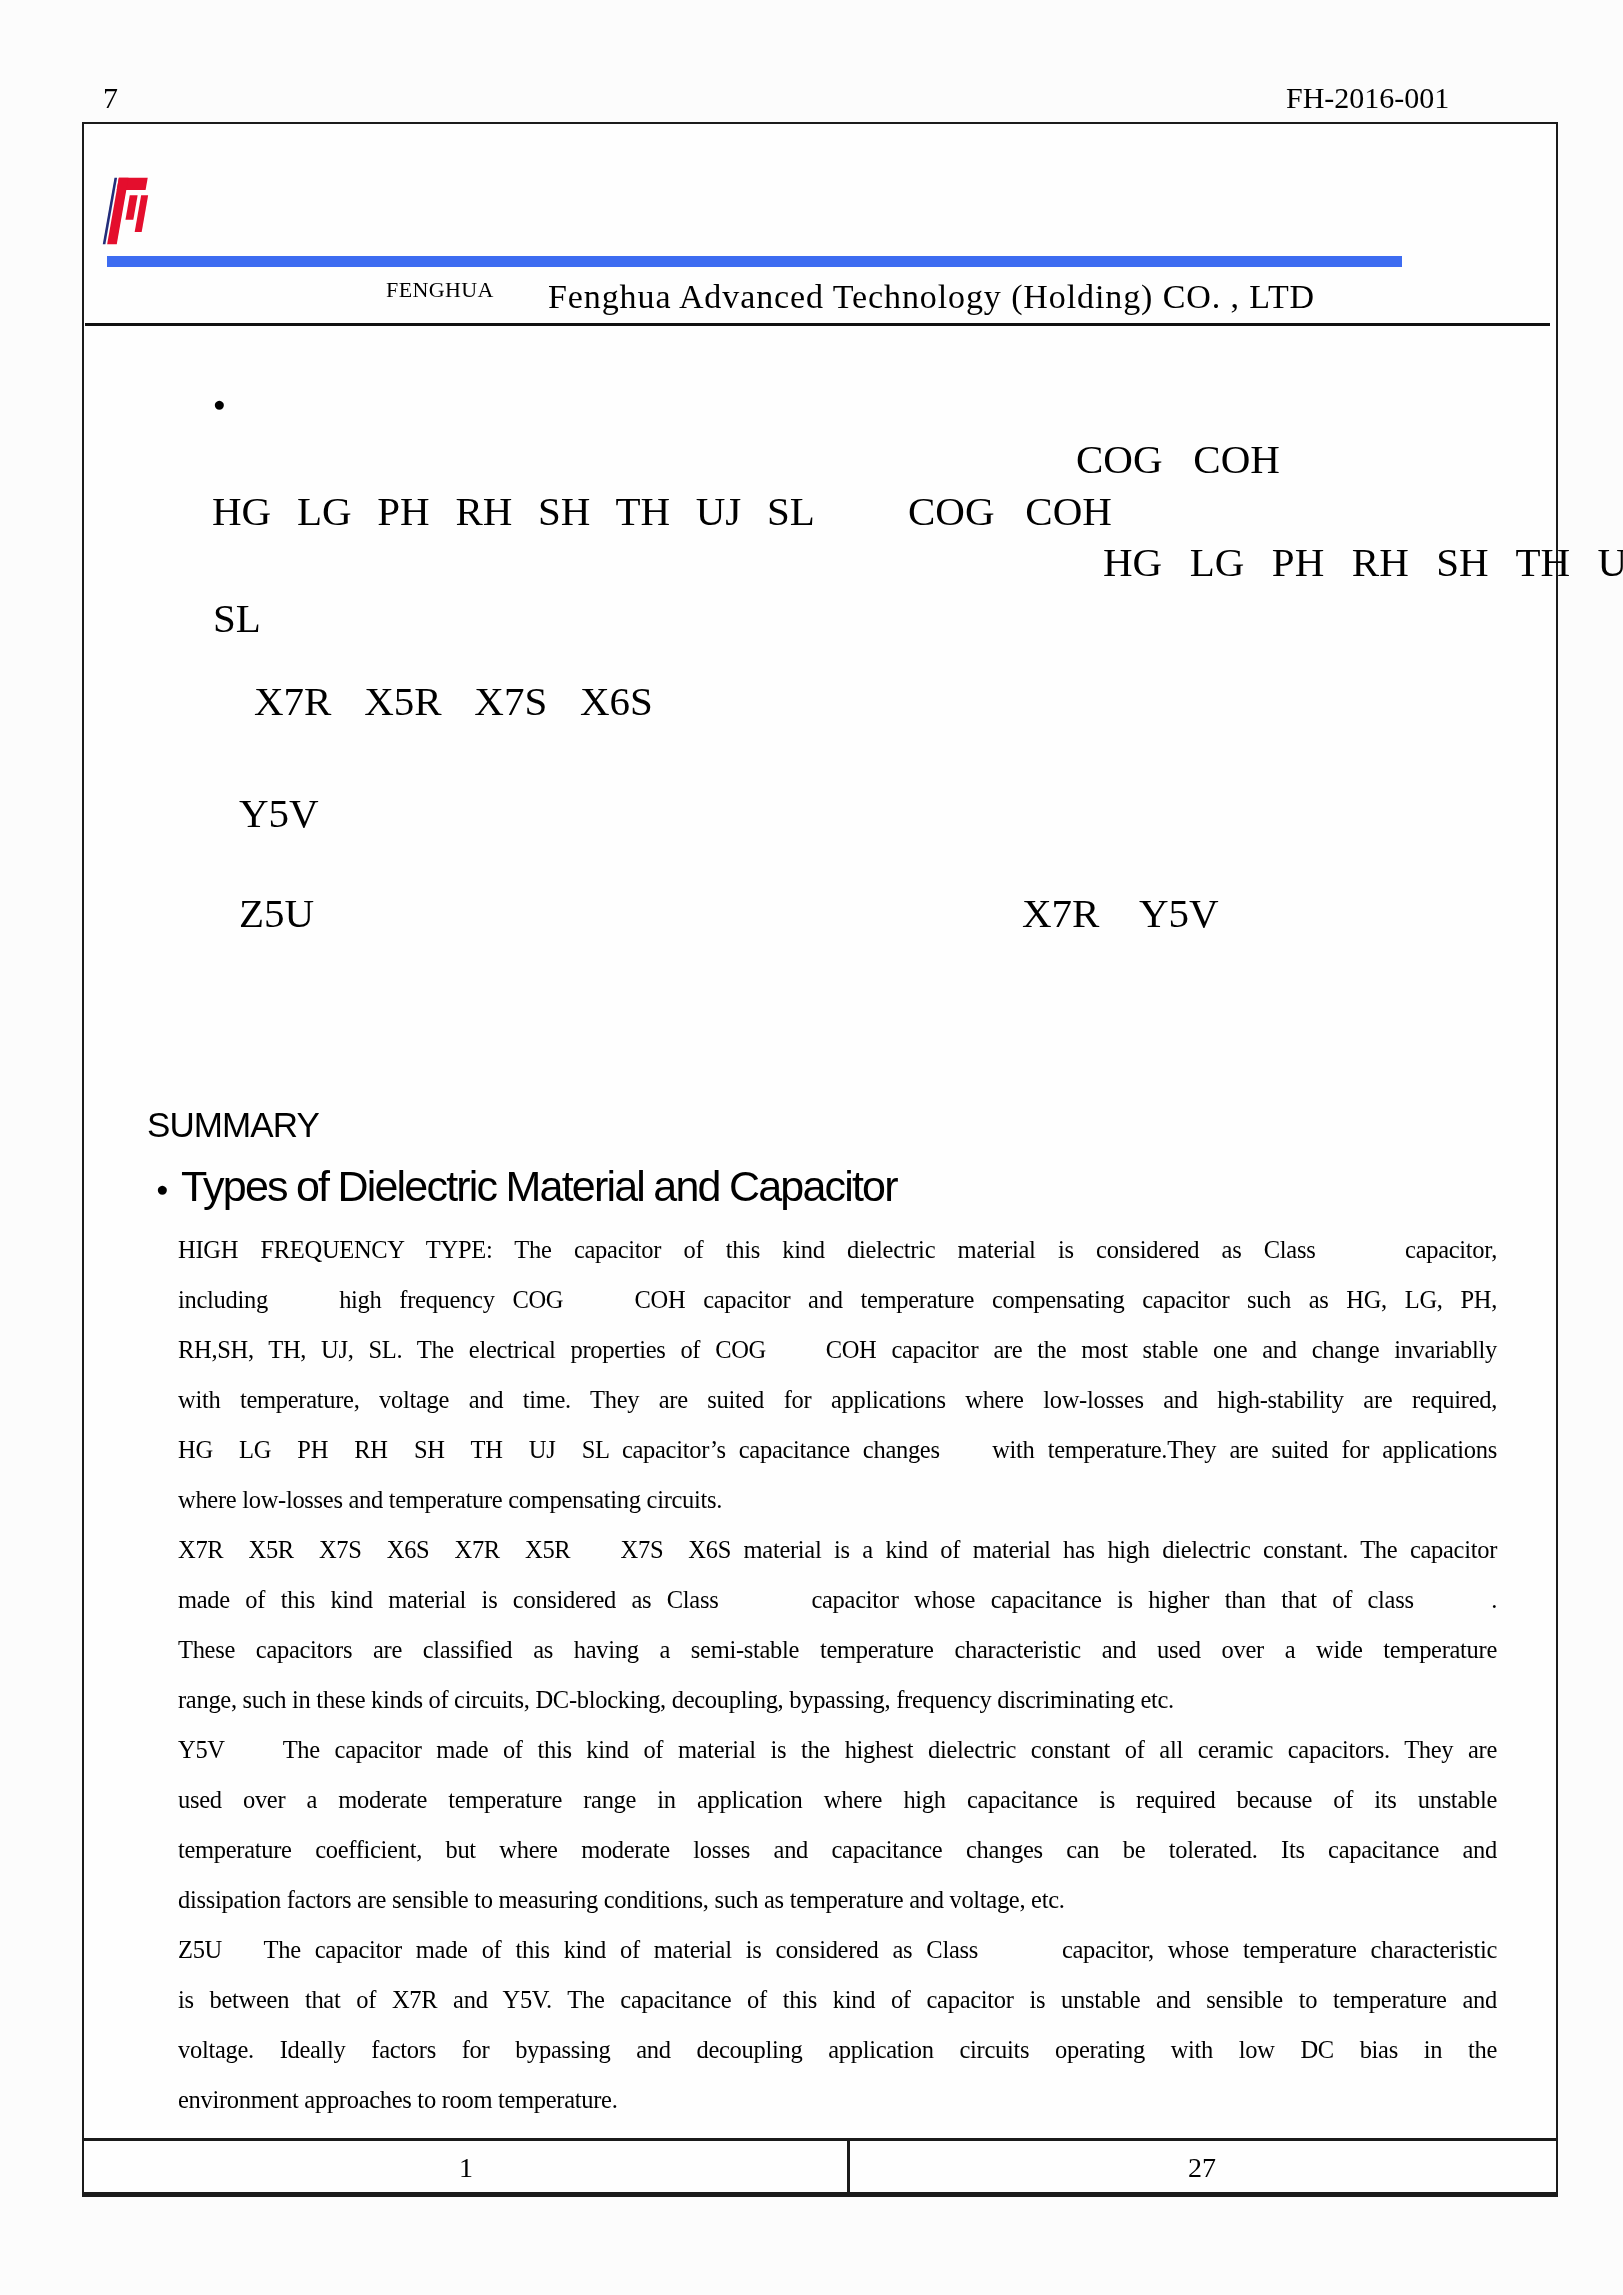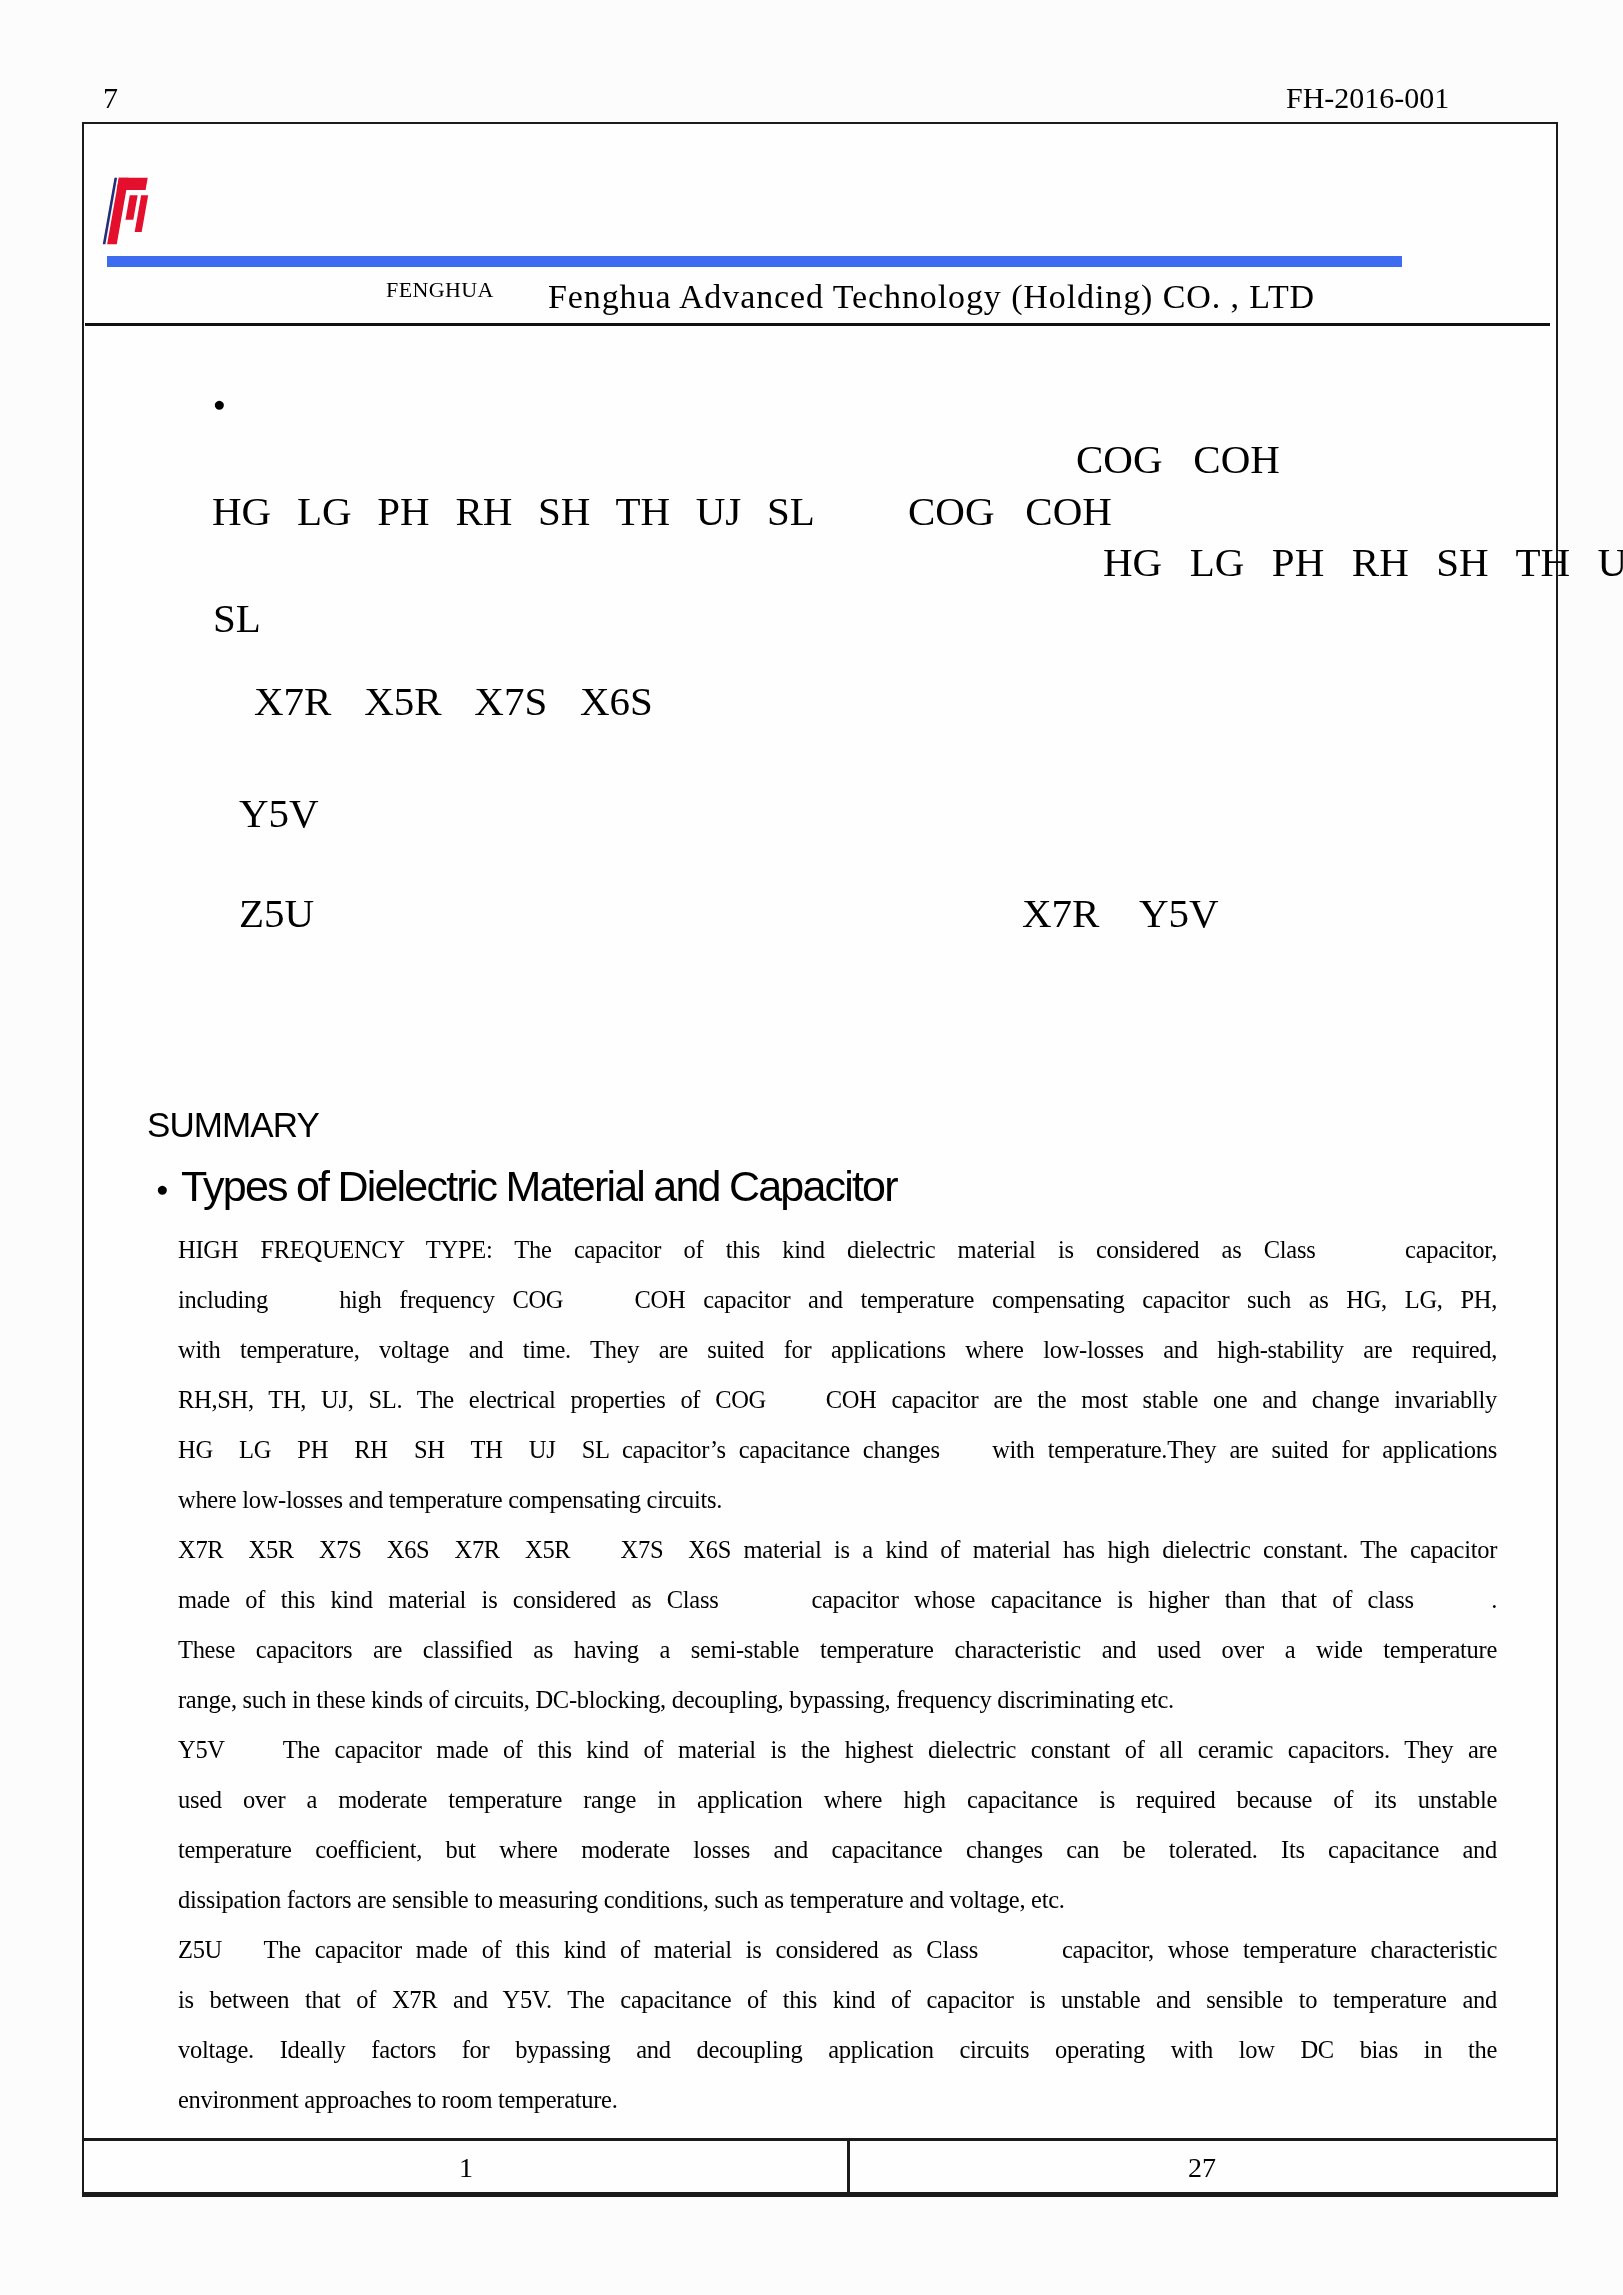--- a/index.html
+++ b/index.html
@@ -101,22 +101,22 @@
 <div class="abs serif code codes-line7-left">Z5U</div>
 <div class="abs serif code codes-line7-right">X7R    Y5V</div>
 
 <div class="abs sans summary-heading">SUMMARY</div>
 <div class="abs sans summary-bullet">●</div>
 <div class="abs sans summary-subheading">Types of Dielectric Material and Capacitor</div>
 
 <div class="abs serif body-text">
     <div class="body-line">HIGH FREQUENCY TYPE: The capacitor of this kind dielectric material is considered as Class    capacitor,</div>
     <div class="body-line">including    high frequency COG    COH capacitor and temperature compensating capacitor such as HG, LG, PH,</div>
+    <div class="body-line">RH,SH, TH, UJ, SL. The electrical properties of COG    COH capacitor are the most stable one and change invariablly</div>
     <div class="body-line">with temperature, voltage and time. They are suited for applications where low-losses and high-stability are required,</div>
-    <div class="body-line">RH,SH, TH, UJ, SL. The electrical properties of COG    COH capacitor are the most stable one and change invariablly</div>
     <div class="body-line">HG  LG  PH  RH  SH  TH  UJ  SL capacitor’s capacitance changes    with temperature.They are suited for applications</div>
     <div class="body-line last">where low-losses and temperature compensating circuits.</div>
     <div class="body-line">X7R  X5R  X7S  X6S  X7R  X5R    X7S  X6S material is a kind of material has high dielectric constant. The capacitor</div>
     <div class="body-line">made of this kind material is considered as Class      capacitor whose capacitance is higher than that of class     .</div>
     <div class="body-line">These capacitors are classified as having a semi-stable temperature characteristic and used over a wide temperature</div>
     <div class="body-line last">range, such in these kinds of circuits, DC-blocking, decoupling, bypassing, frequency discriminating etc.</div>
     <div class="body-line">Y5V    The capacitor made of this kind of material is the highest dielectric constant of all ceramic capacitors. They are</div>
     <div class="body-line">used over a moderate temperature range in application where high capacitance is required because of its unstable</div>
     <div class="body-line">temperature coefficient, but where moderate losses and capacitance changes can be tolerated. Its capacitance and</div>
     <div class="body-line last">dissipation factors are sensible to measuring conditions, such as temperature and voltage, etc.</div>

